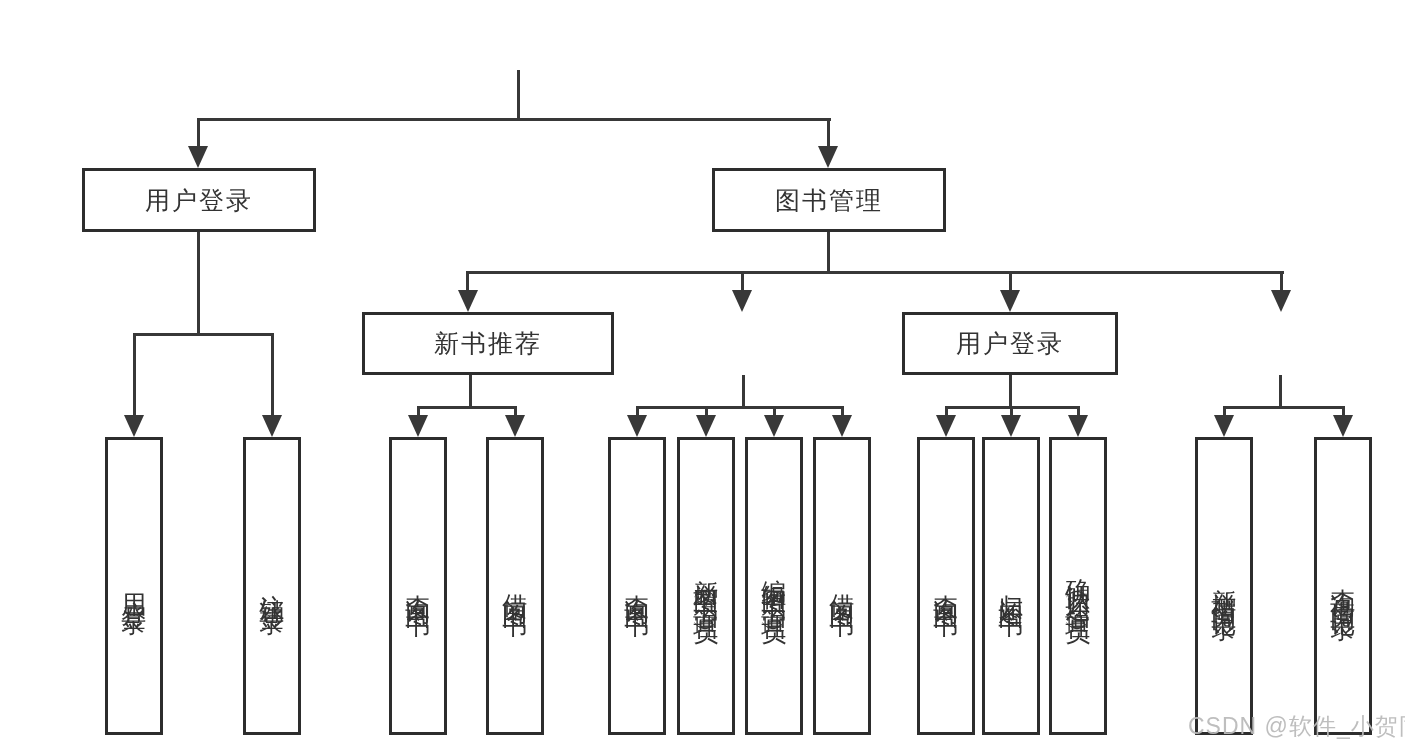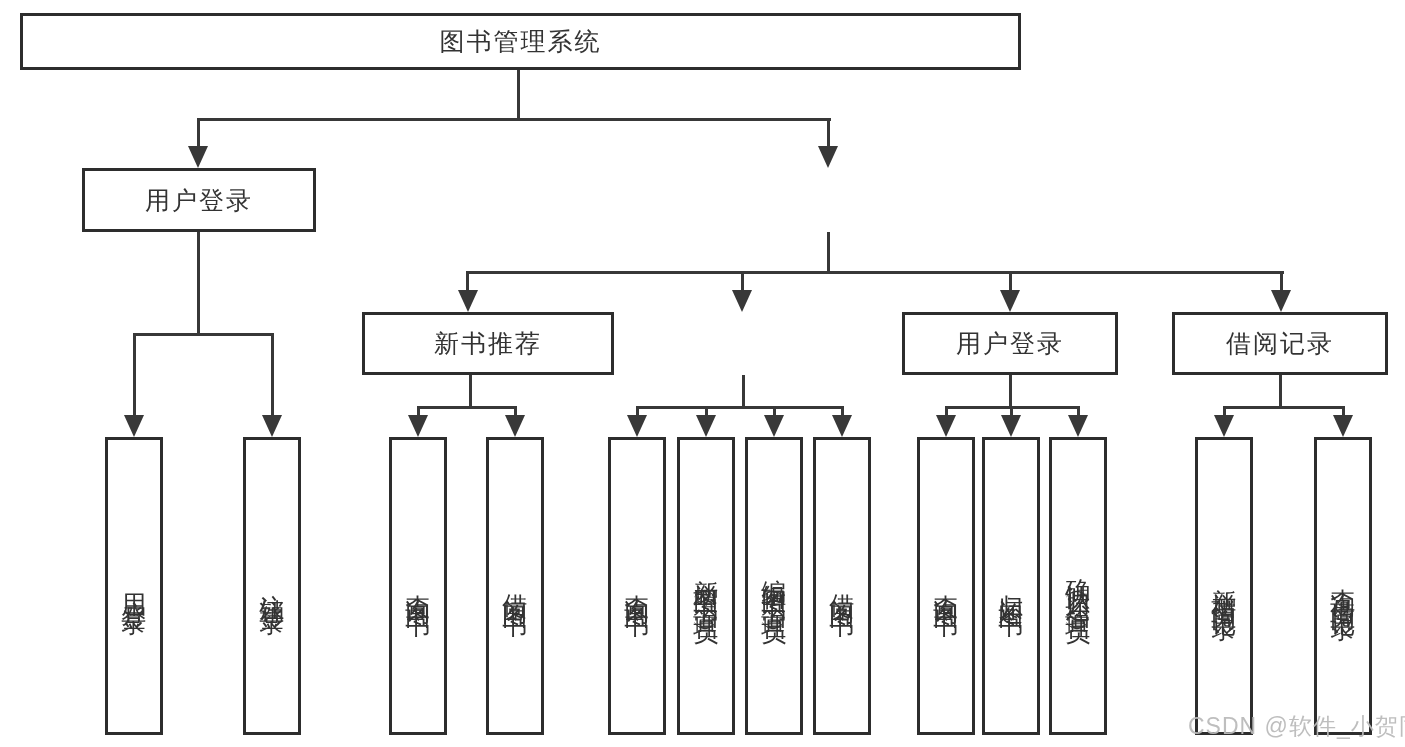--- a/index.html
+++ b/index.html
@@ -49,33 +49,33 @@
     color:rgba(186,186,186,0.95);
     z-index:10;
     white-space:nowrap;
   }
 </style>
 </head>
 <body>
 
 <div class="stage">
 
-  <div class="box" style="left:20px;top:13px;width:1001px;height:57px">
-    <span>图书管理系统</span>
-  </div>
 
   <div class="vline" style="left:517px;top:70px;height:50px"></div>
   <div class="hline" style="left:197px;top:118px;width:634px"></div>
   <div class="vline" style="left:197px;top:118px;height:30px"></div>
   <div class="arrow" style="left:188px;top:146px"></div>
   <div class="vline" style="left:827px;top:118px;height:30px"></div>
   <div class="arrow" style="left:818px;top:146px"></div>
 
   <div class="box" style="left:82px;top:168px;width:234px;height:64px">
     <span>用户登录</span>
+  </div>
+  <div class="box" style="left:712px;top:168px;width:234px;height:64px">
+    <span>图书管理</span>
   </div>
 
   <div class="vline" style="left:197px;top:232px;height:103px"></div>
   <div class="hline" style="left:133px;top:333px;width:141px"></div>
   <div class="vline" style="left:133px;top:333px;height:84px"></div>
   <div class="arrow" style="left:124px;top:415px"></div>
   <div class="vline" style="left:271px;top:333px;height:84px"></div>
   <div class="arrow" style="left:262px;top:415px"></div>
 
   <div class="vline" style="left:827px;top:232px;height:42px"></div>
@@ -87,23 +87,20 @@
   <div class="vline" style="left:1009px;top:271px;height:21px"></div>
   <div class="arrow" style="left:1000px;top:290px"></div>
   <div class="vline" style="left:1280px;top:271px;height:21px"></div>
   <div class="arrow" style="left:1271px;top:290px"></div>
 
   <div class="box" style="left:362px;top:312px;width:252px;height:63px">
     <span>新书推荐</span>
   </div>
   <div class="box" style="left:902px;top:312px;width:216px;height:63px">
     <span>用户登录</span>
-  </div>
-  <div class="box" style="left:1172px;top:312px;width:216px;height:63px">
-    <span>借阅记录</span>
   </div>
 
   <div class="vline" style="left:469px;top:375px;height:33px"></div>
   <div class="hline" style="left:417px;top:406px;width:100px"></div>
   <div class="vline" style="left:417px;top:406px;height:11px"></div>
   <div class="arrow" style="left:408px;top:415px"></div>
   <div class="vline" style="left:514px;top:406px;height:11px"></div>
   <div class="arrow" style="left:505px;top:415px"></div>
 
   <div class="vline" style="left:742px;top:375px;height:33px"></div>

